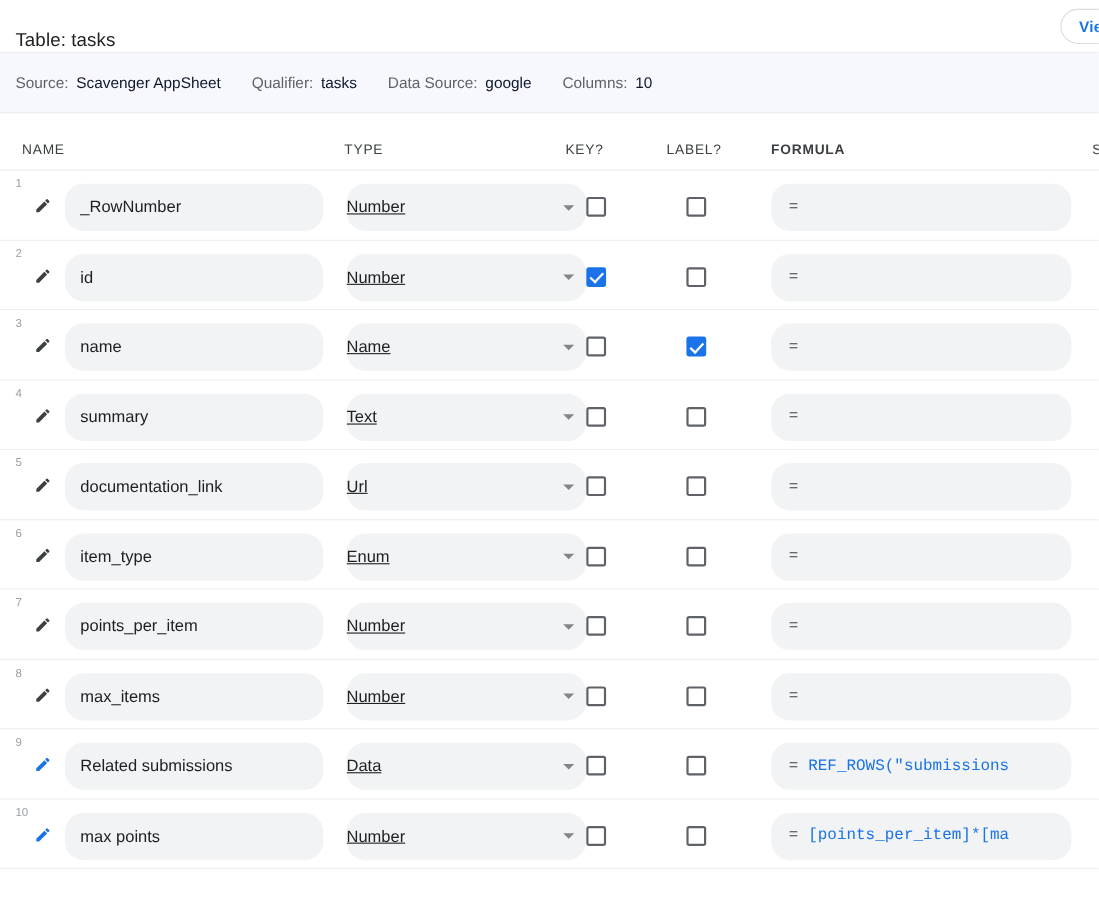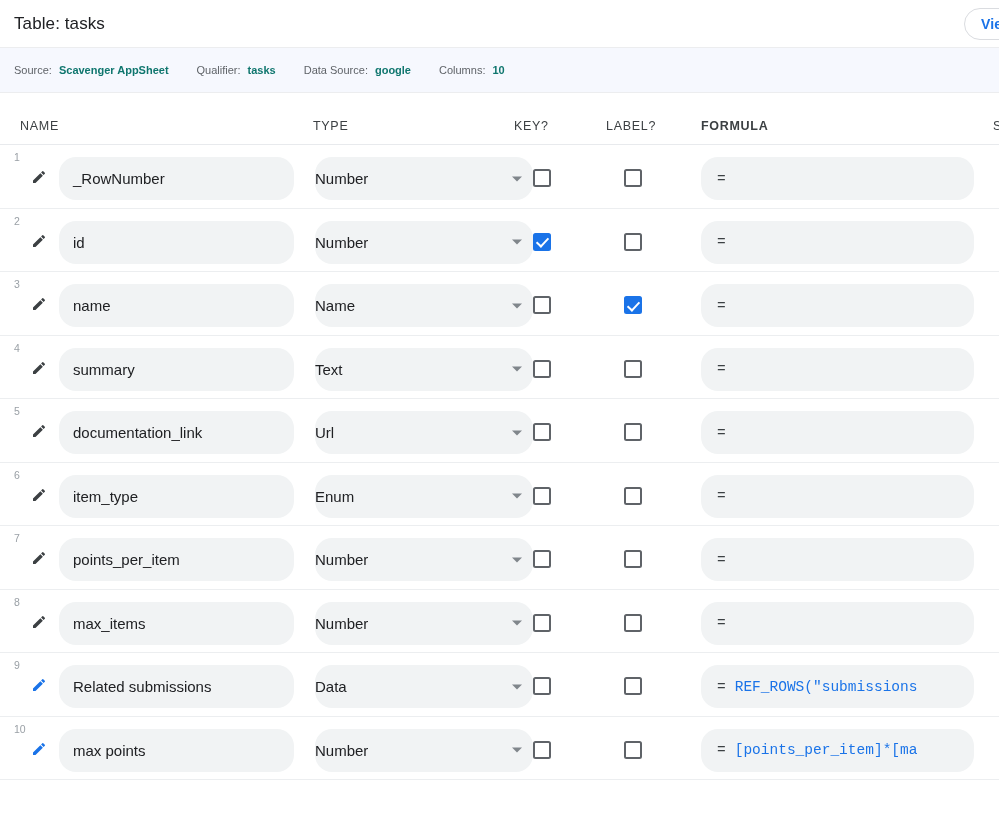--- a/index.html
+++ b/index.html
@@ -11,21 +11,21 @@
     font-family: "Liberation Sans", sans-serif;
     -webkit-font-smoothing: antialiased;
   }
 
   .page { width: 999px; height: 826px; position: relative; background:#fff; overflow:hidden; }
 
   
   .titlebar {
     height: 47px;
     display: flex;
-    align-items: center;
+    align-items: flex-end;
     justify-content: space-between;
     padding: 0 0 0 14px;
     background: #ffffff;
     position: relative;
   }
   .title-text {
     font-size: 17px;
     color: #202124;
     letter-spacing: .1px;
     font-weight: 400;
@@ -47,34 +47,34 @@
     display: flex;
     align-items: center;
     padding: 0 16px;
     white-space: nowrap;
     overflow: hidden;
     cursor: pointer;
   }
 
   
   .infobar {
-    height: 46px;
+    height: 56px;
     background: #f6f8fe;
     border-top: 1px solid #ecedef;
     border-bottom: 1px solid #ecedef;
     display: flex;
     align-items: center;
     padding-left: 14px;
     gap: 0;
-    font-size: 11px;
+    font-size: 14px;
     white-space: nowrap;
   }
   .info-group { display: flex; align-items: baseline; margin-right: 28px; }
   .info-label { color: #5f6368; font-weight: 400; margin-right: 7px; }
-  .info-value { color: #0f766e; font-weight: 700; }
+  .info-value { color: #0f172a; font-weight: 400; }
 
   
   .colheaders {
     position: relative;
     height: 52px;
     border-bottom: 1px solid #e8eaed;
   }
   .colheaders .ch {
     position: absolute;
     top: 26px;
@@ -125,20 +125,21 @@
   .f-name {
     left: 59px; top: 12px;
     width: 235px; height: 43px;
     padding-left: 14px;
   }
   .f-type {
     left: 315px; top: 12px;
     width: 218px; height: 43px;
     padding-right: 30px;
     cursor: pointer;
+    text-decoration: underline;
   }
   .caret {
     position: absolute;
     right: 11px; top: 50%;
     transform: translateY(-50%);
     width: 0; height: 0;
     border-left: 5px solid transparent;
     border-right: 5px solid transparent;
     border-top: 5px solid #80868b;
   }

